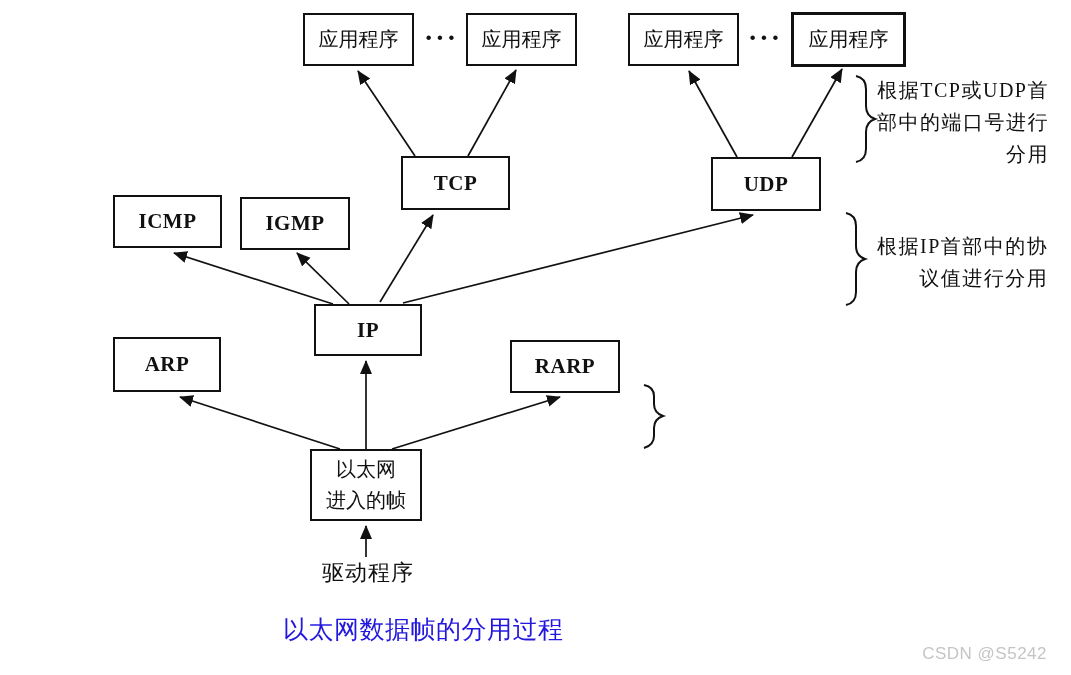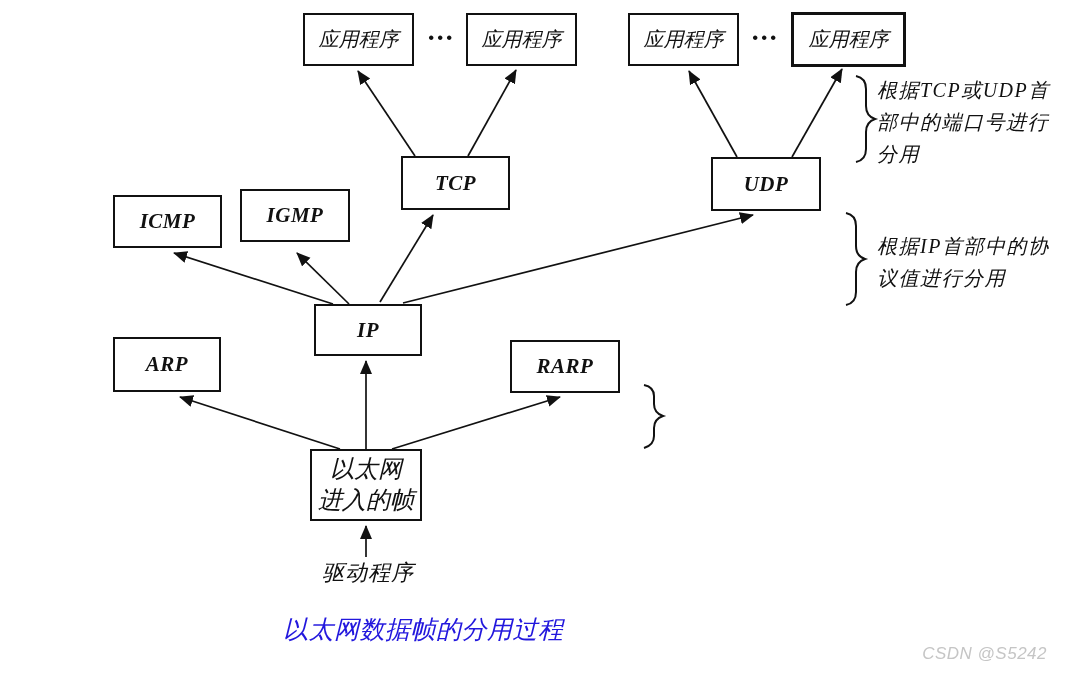--- a/index.html
+++ b/index.html
@@ -3,58 +3,58 @@
 <meta charset="utf-8">
 <style>
   html,body{margin:0;padding:0;background:#ffffff;}
   #canvas{
     position:relative;
     width:1071px;height:675px;
     background:#ffffff;
     overflow:hidden;
     font-family:"Liberation Serif","DejaVu Serif",serif;
     color:#111111;
-    font-style:italic;
   }
   .node{
     position:absolute;
     border:2px solid #111111;
     background:#ffffff;
     display:flex;align-items:center;justify-content:center;
     text-align:center;
     font-size:20px;
     box-sizing:border-box;
   }
   .node.acro{font-weight:bold;font-size:21px;letter-spacing:.5px;}
-  .node.two-line{flex-direction:column;line-height:31px;font-size:24px;}
+  .node.two-line{flex-direction:column;line-height:31px;font-size:20px;}
   
   #app-1{left:303px;top:13px;width:111px;height:53px;}
   #app-2{left:466px;top:13px;width:111px;height:53px;}
   #app-3{left:628px;top:13px;width:111px;height:53px;}
   #app-4{left:791px;top:12px;width:115px;height:55px;border-width:3px;}
   #tcp{left:385px;top:156px;width:109px;height:54px;margin-left:16px;}
   #udp{left:711px;top:157px;width:110px;height:54px;align-items:center;}
   #icmp{left:113px;top:195px;width:109px;height:53px;}
-  #igmp{left:240px;top:189px;width:110px;height:53px;}
+  #igmp{left:240px;top:197px;width:110px;height:53px;}
   #ip{left:314px;top:304px;width:108px;height:52px;}
   #arp{left:113px;top:337px;width:108px;height:55px;}
   #rarp{left:510px;top:340px;width:110px;height:53px;}
   #eth{left:310px;top:449px;width:112px;height:72px;}
   .dots{
     position:absolute;top:22px;width:44px;
     font-size:28px;font-weight:bold;letter-spacing:2px;
     text-align:center;line-height:32px;
   }
   #dots-1{left:419px;}
   #dots-2{left:743px;}
   svg#wires{position:absolute;left:0;top:0;width:1071px;height:675px;}
   .annotation{
     position:absolute;
     font-size:20px;letter-spacing:1.5px;line-height:32px;
     white-space:nowrap;
+    text-align:right;
   }
   #annotation-1{left:877px;top:74px;}
   #annotation-2{left:877px;top:230px;}
   #annotation-3{left:676px;top:382px;line-height:30px;}
   .annotation span{display:block;}
   #incoming-frame-label{
     position:absolute;left:322px;top:558px;
     font-size:22px;letter-spacing:1px;
   }
   #caption{

